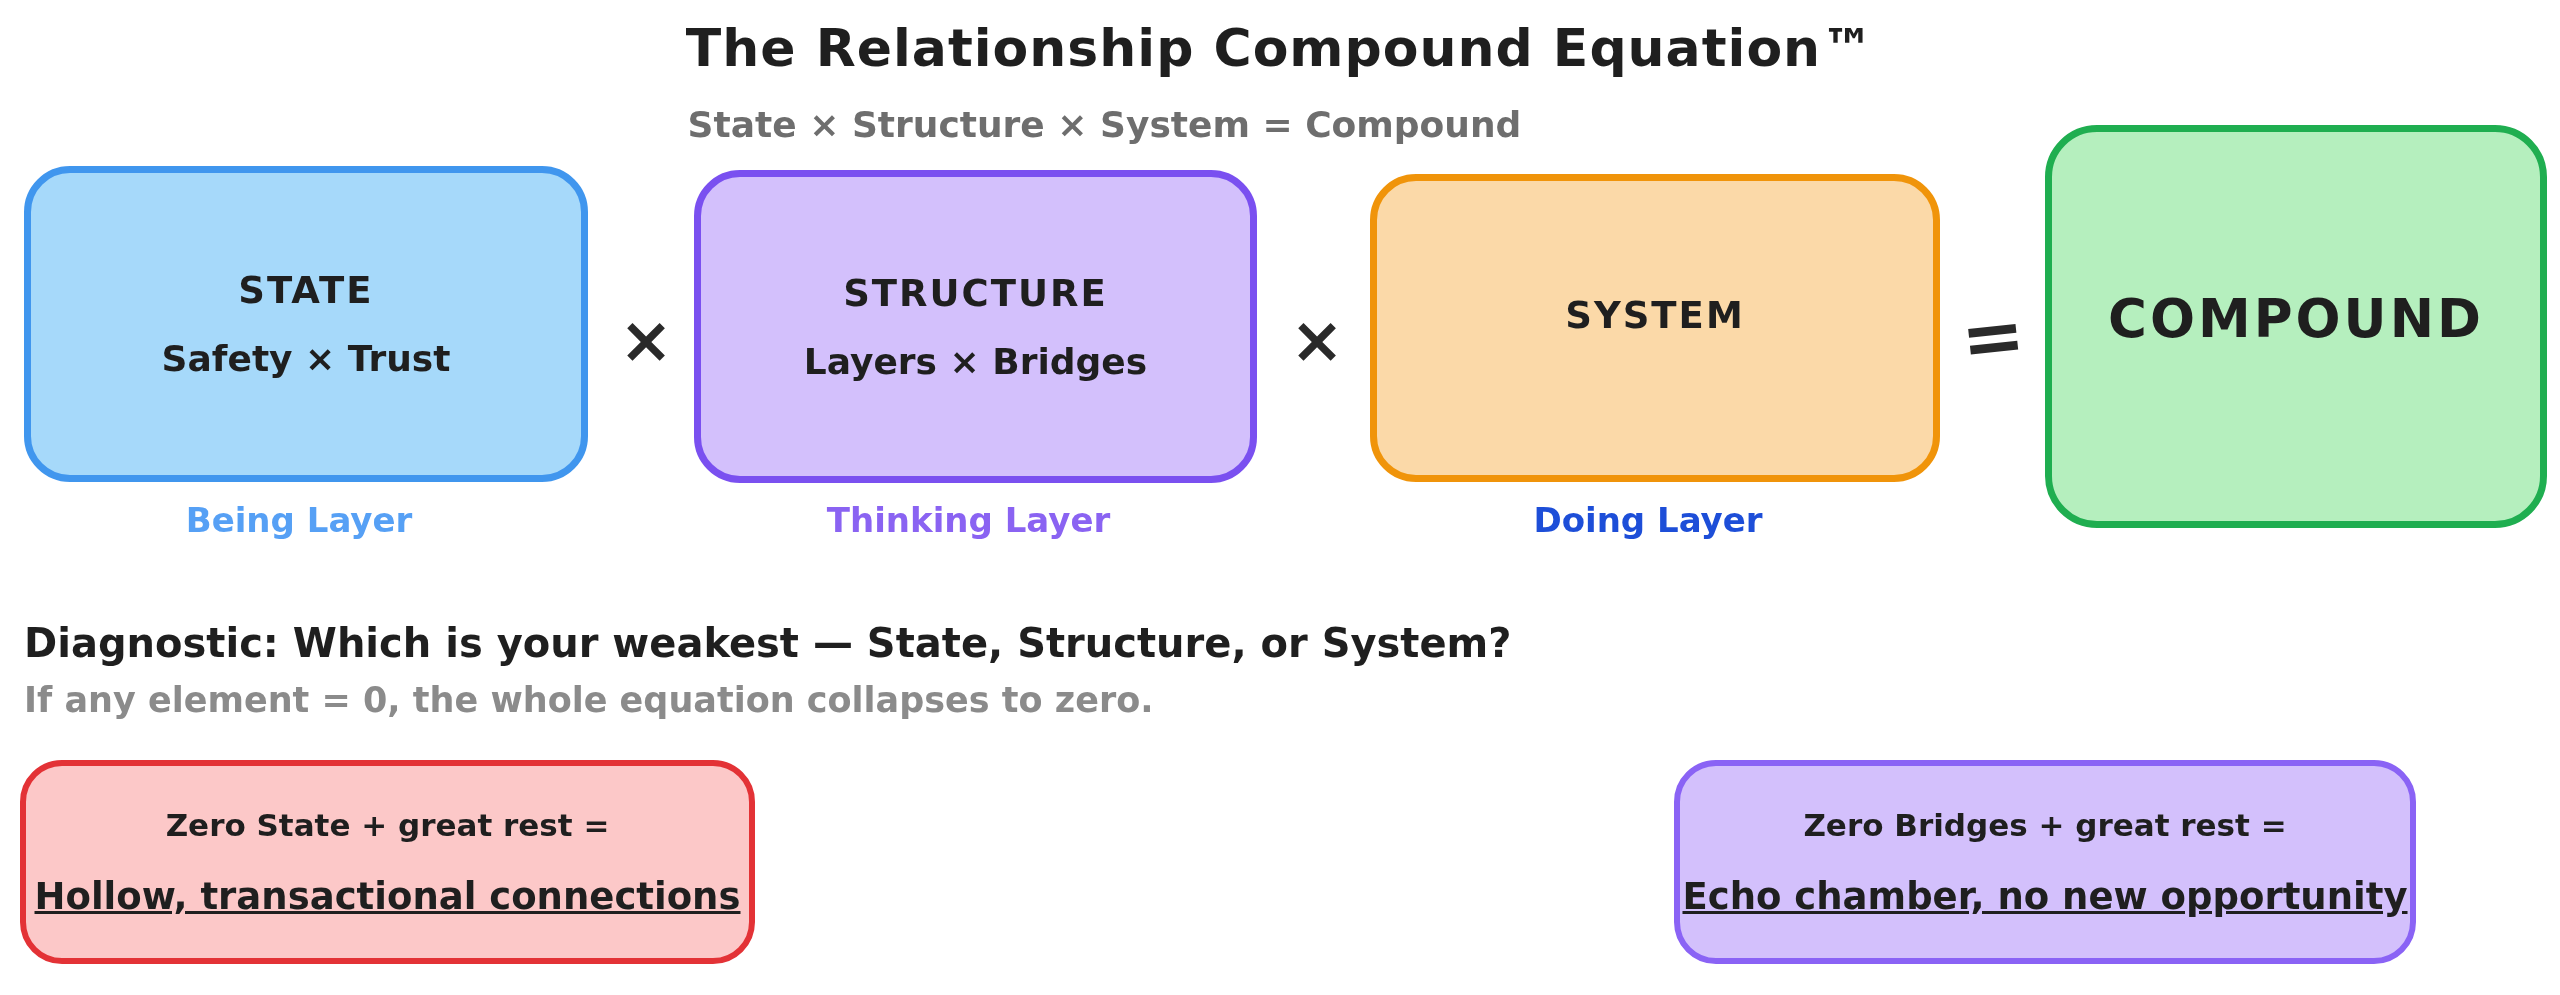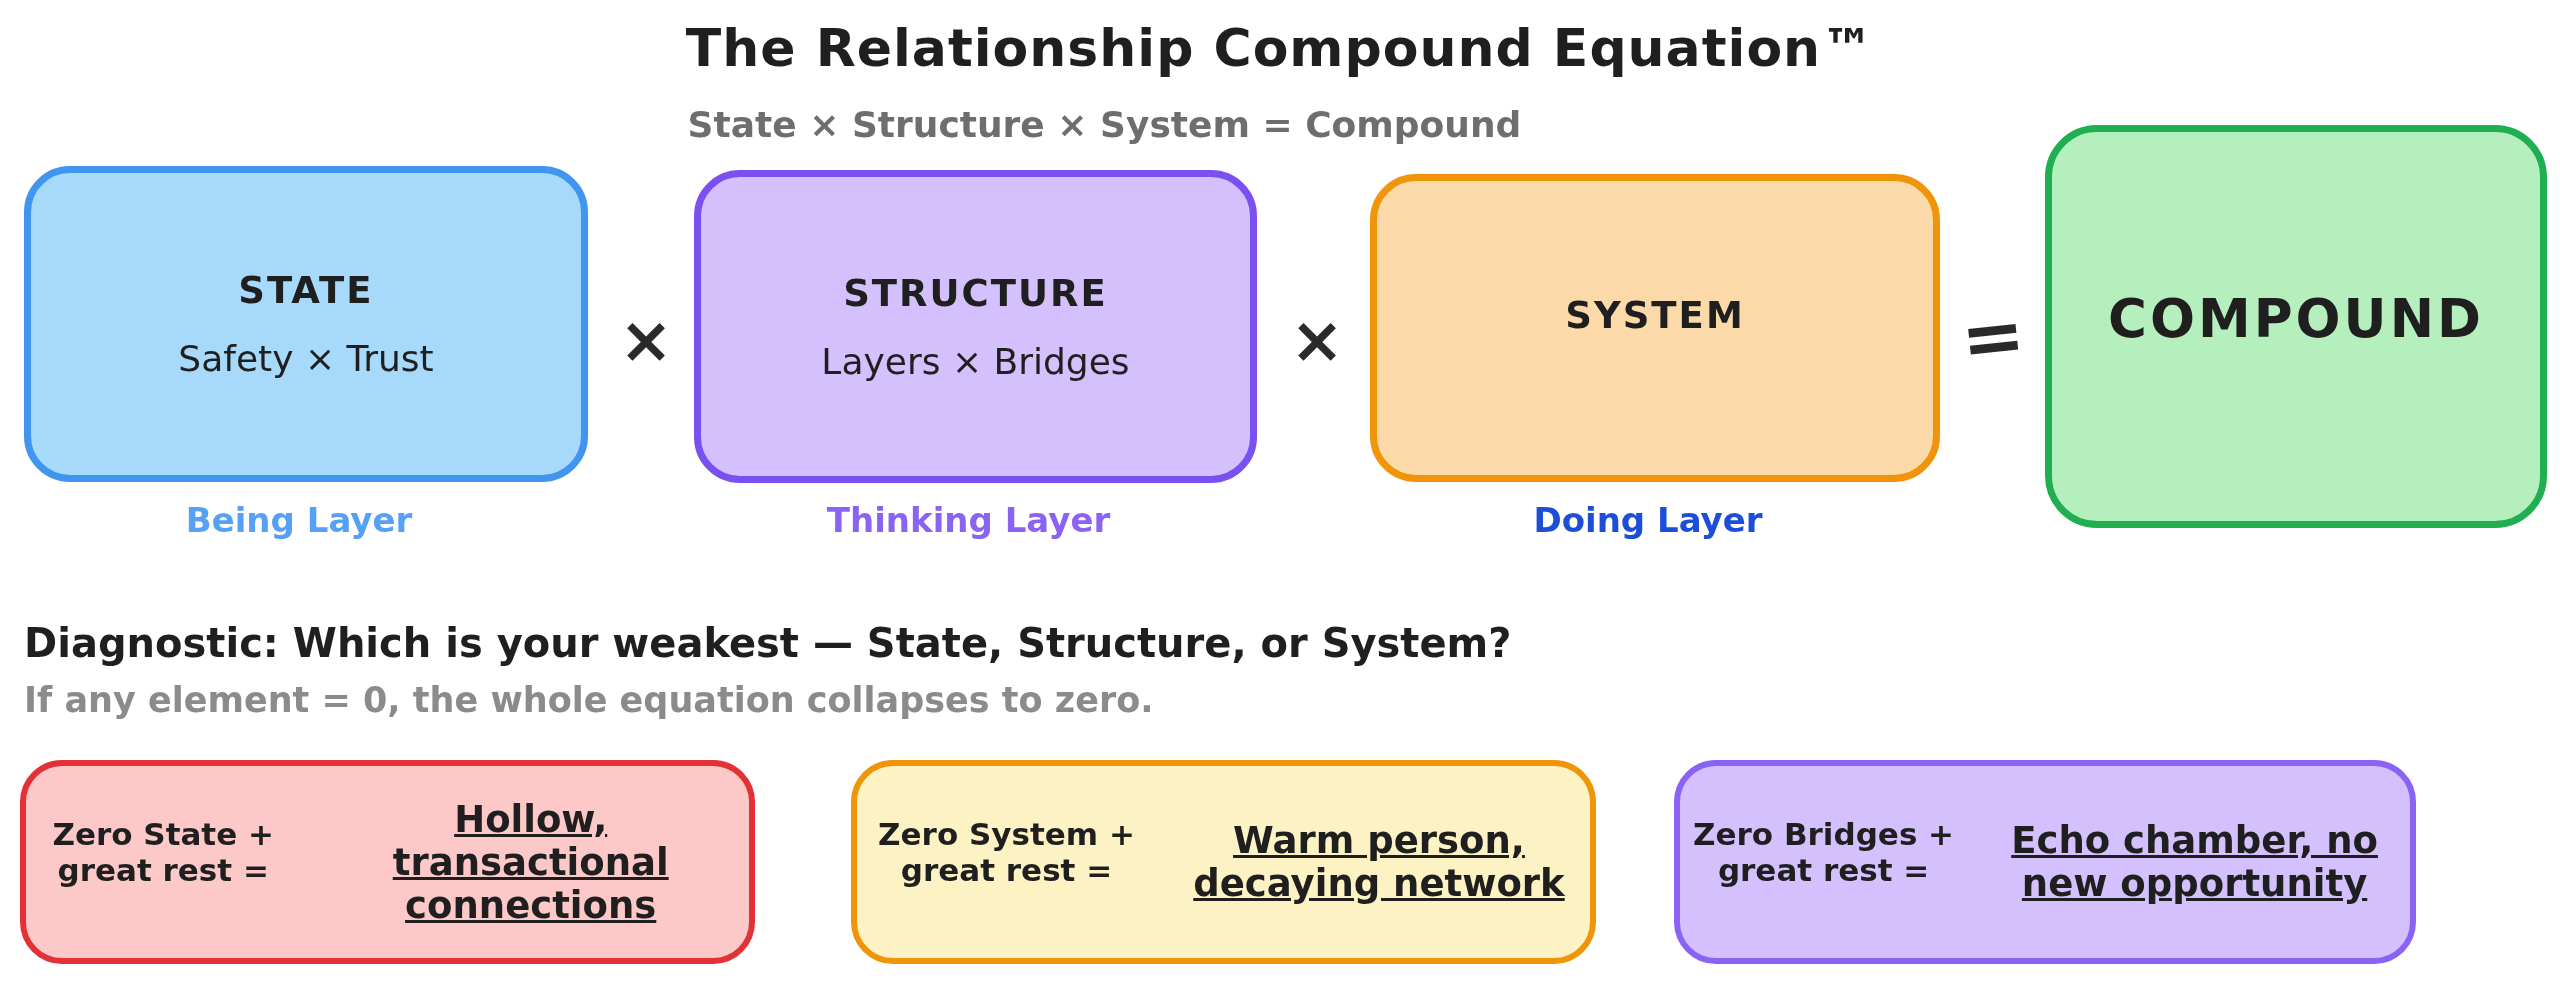--- a/index.html
+++ b/index.html
@@ -50,21 +50,21 @@
   .box-compound  { left: 2045px; top: 125px; width: 488px; height: 389px; border-radius: 52px; }
 
   .box-name {
     font-size: 37px;
     font-weight: 700;
     letter-spacing: 2px;
     margin-bottom: 26px;
   }
   .box-formula {
     font-size: 36px;
-    font-weight: 400;
+    font-weight: 700;
   }
   .box-compound .box-name {
     font-size: 53px;
     letter-spacing: 3px;
     margin-bottom: 17px;
   }
 
   
   .operator {
     position: absolute;
@@ -107,21 +107,21 @@
 
   
   .card {
     position: absolute;
     top: 760px;
     height: 192px;
     border-style: solid;
     border-width: 6px;
     border-radius: 42px;
     display: flex;
-    flex-direction: row;
+    flex-direction: column;
     align-items: center;
     justify-content: center;
     text-align: center;
     gap: 12px;
   }
   .card-red    { left: 20px;   width: 723px; }
   .card-yellow { left: 851px;  width: 733px; }
   .card-purple { left: 1674px; width: 730px; }
 
   .card-line1 {
@@ -172,23 +172,19 @@
   <div class="layer-label label-doing" style="color: #1d4ed8;">Doing Layer</div>
 
   <div class="diag-question">Diagnostic: Which is your weakest — State, Structure, or System?</div>
   <div class="diag-note">If any element = 0, the whole equation collapses to zero.</div>
 
   <div class="card card-red" style="background-color: rgb(252, 200, 200); border-color: rgb(227, 50, 54);">
     <div class="card-line1">Zero State + great rest =</div>
     <div class="card-line2">Hollow, transactional connections</div>
   </div>
 
-  <div class="card card-yellow" style="background-color: rgb(253, 242, 196); border-color: rgb(240, 148, 10);">
-    <div class="card-line1">Zero System + great rest =</div>
-    <div class="card-line2">Warm person, decaying network</div>
-  </div>
 
   <div class="card card-purple" style="background-color: rgb(211, 192, 252); border-color: rgb(138, 99, 245);">
     <div class="card-line1">Zero Bridges + great rest =</div>
     <div class="card-line2">Echo chamber, no new opportunity</div>
   </div>
 
 </div>
 
 </body></html>

